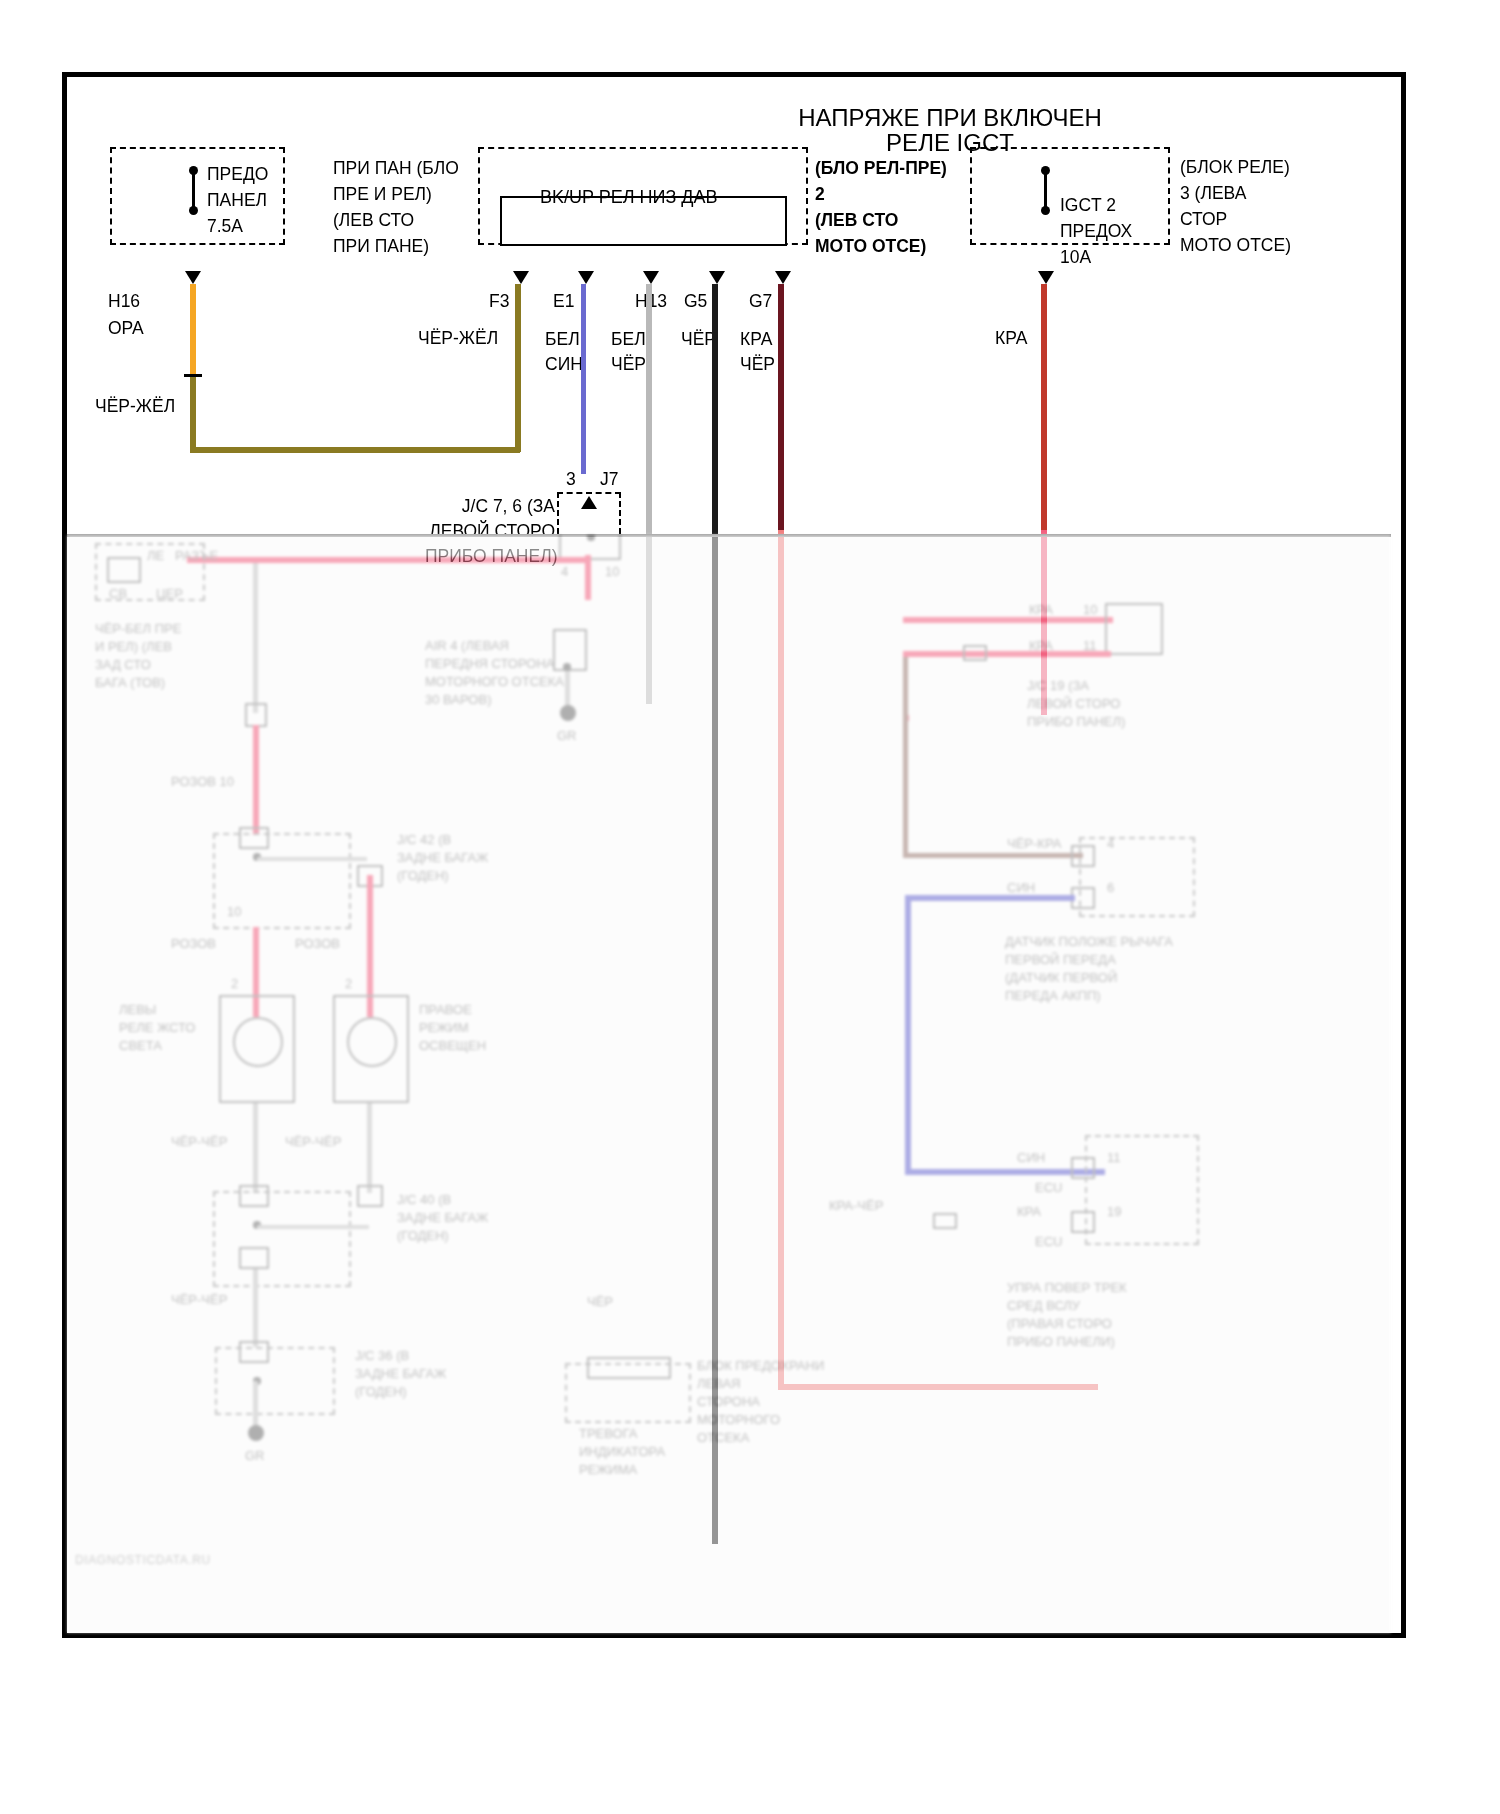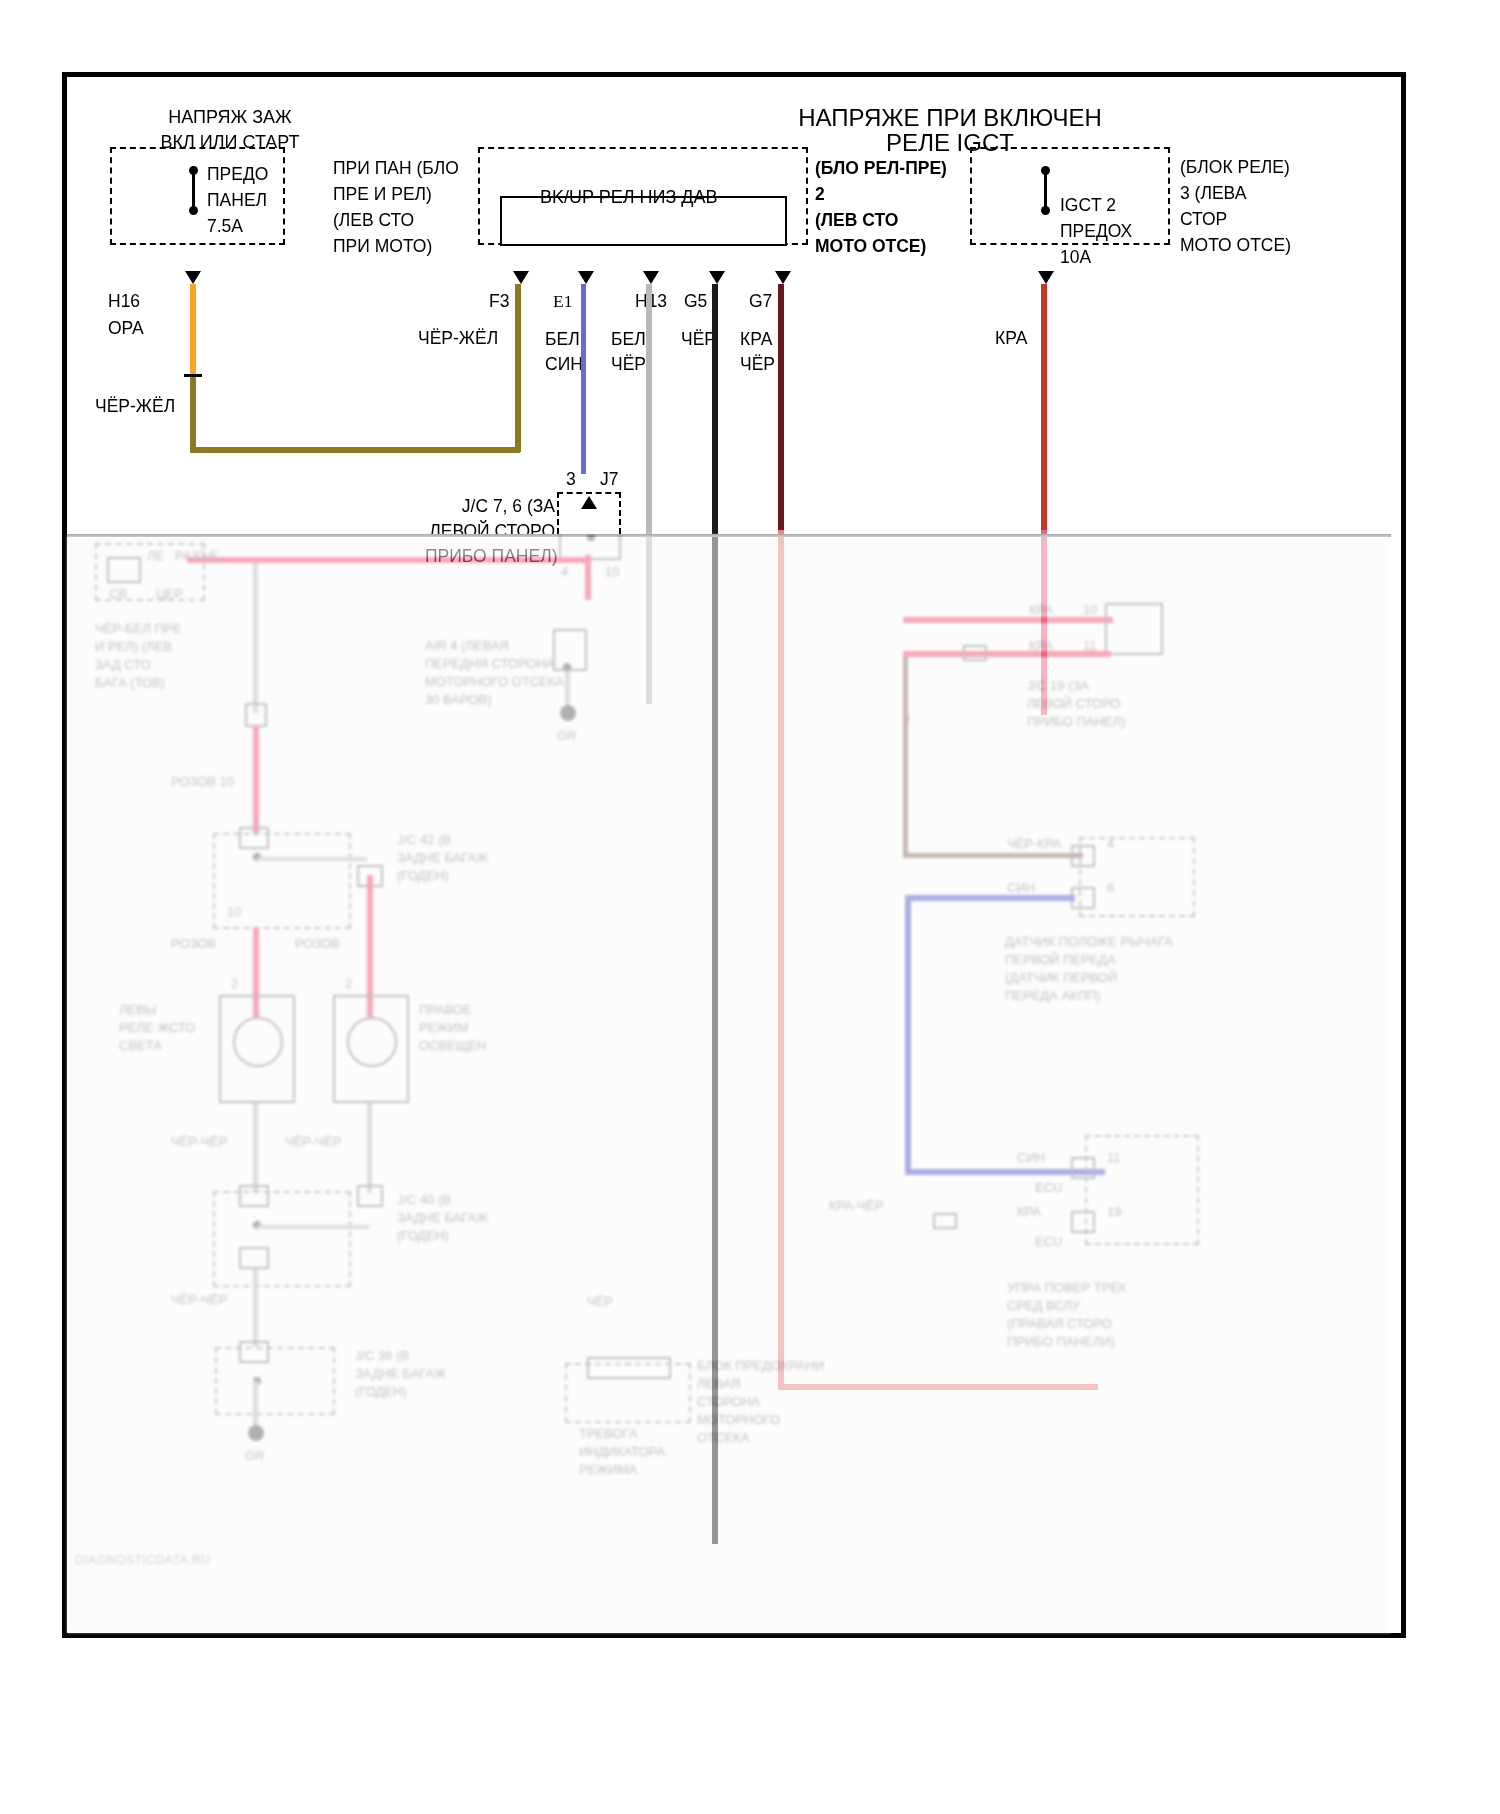--- a/index.html
+++ b/index.html
@@ -133,37 +133,35 @@
     white-space: pre;
   }
 </style>
 </head>
 <body>
 
 <div id="stage">
 
   <div class="outer-frame"></div>
 
-  <div class="txt center" style="left:95px; top:105px; width:270px; font-size:18px; line-height:25px;">НАПРЯЖ ЗАЖ
-ВКЛ ИЛИ СТАРТ</div>
 
   <div class="txt center" style="left:790px; top:105px; width:320px; font-size:24px; line-height:25px;">НАПРЯЖЕ ПРИ ВКЛЮЧЕН
 РЕЛЕ IGCT</div>
 
   <div class="dashbox" style="left:110px; top:147px; width:175px; height:98px;"></div>
   <div class="dot" style="left:189px; top:166px;"></div>
   <div class="wire" style="left:192px; top:170px; width:3px; height:40px; background:#000;"></div>
   <div class="dot" style="left:189px; top:206px;"></div>
   <div class="txt" style="left:207px; top:161px; line-height:26px;">ПРЕДО
 ПАНЕЛ
 7.5A</div>
   <div class="txt" style="left:333px; top:155px; line-height:26px;">ПРИ ПАН (БЛО
 ПРЕ И РЕЛ)
 (ЛЕВ СТО
-ПРИ МОТО)</div>
+ПРИ ПАНЕ)</div>
 
   <div class="dashbox" style="left:478px; top:147px; width:330px; height:98px;"></div>
   <div class="solidbox" style="left:500px; top:196px; width:287px; height:50px;"></div>
   <div class="txt" style="left:540px; top:186px; font-size:18px;">BK/UP РЕЛ НИЗ ДАВ</div>
   <div class="txt" style="left:815px; top:155px; line-height:26px;font-weight:bold;">(БЛО РЕЛ-ПРЕ)
 2
 (ЛЕВ СТО
 МОТО ОТСЕ)</div>
 
   <div class="dashbox" style="left:970px; top:147px; width:200px; height:98px;"></div>
@@ -181,21 +179,21 @@
   <div class="arrow-down" style="left:185px; top:271px;"></div>
   <div class="arrow-down" style="left:513px; top:271px;"></div>
   <div class="arrow-down" style="left:578px; top:271px;"></div>
   <div class="arrow-down" style="left:643px; top:271px;"></div>
   <div class="arrow-down" style="left:709px; top:271px;"></div>
   <div class="arrow-down" style="left:775px; top:271px;"></div>
   <div class="arrow-down" style="left:1038px; top:271px;"></div>
 
   <div class="txt" style="left:108px; top:290px;">H16</div>
   <div class="txt" style="left:489px; top:290px;">F3</div>
-  <div class="txt" style="left:553px; top:290px;font-family:Liberation Serif, serif;">E1</div>
+  <div class="txt" style="left:553px; top:290px;">E1</div>
   <div class="txt" style="left:635px; top:290px;">H13</div>
   <div class="txt" style="left:684px; top:290px;">G5</div>
   <div class="txt" style="left:749px; top:290px;">G7</div>
 
   <div class="txt" style="left:108px; top:317px;">ОРА</div>
   <div class="txt" style="left:418px; top:327px;">ЧЁР-ЖЁЛ</div>
   <div class="txt" style="left:545px; top:327px; line-height:25px;">БЕЛ
 СИН</div>
   <div class="txt" style="left:611px; top:327px; line-height:25px;">БЕЛ
 ЧЁР</div>

